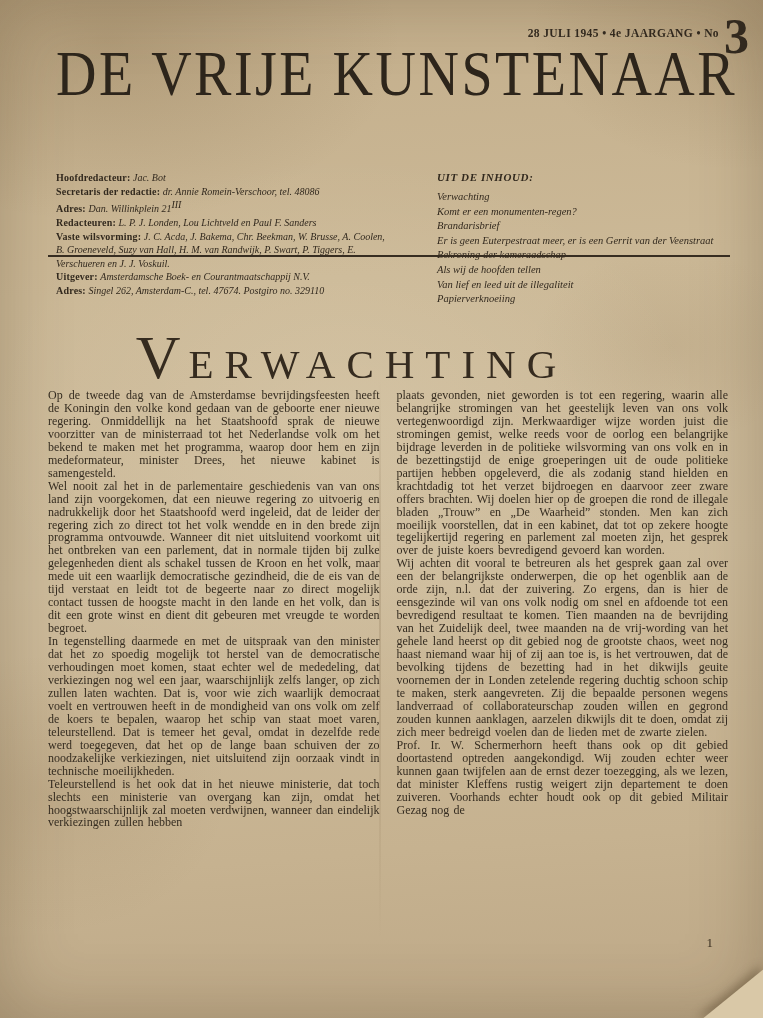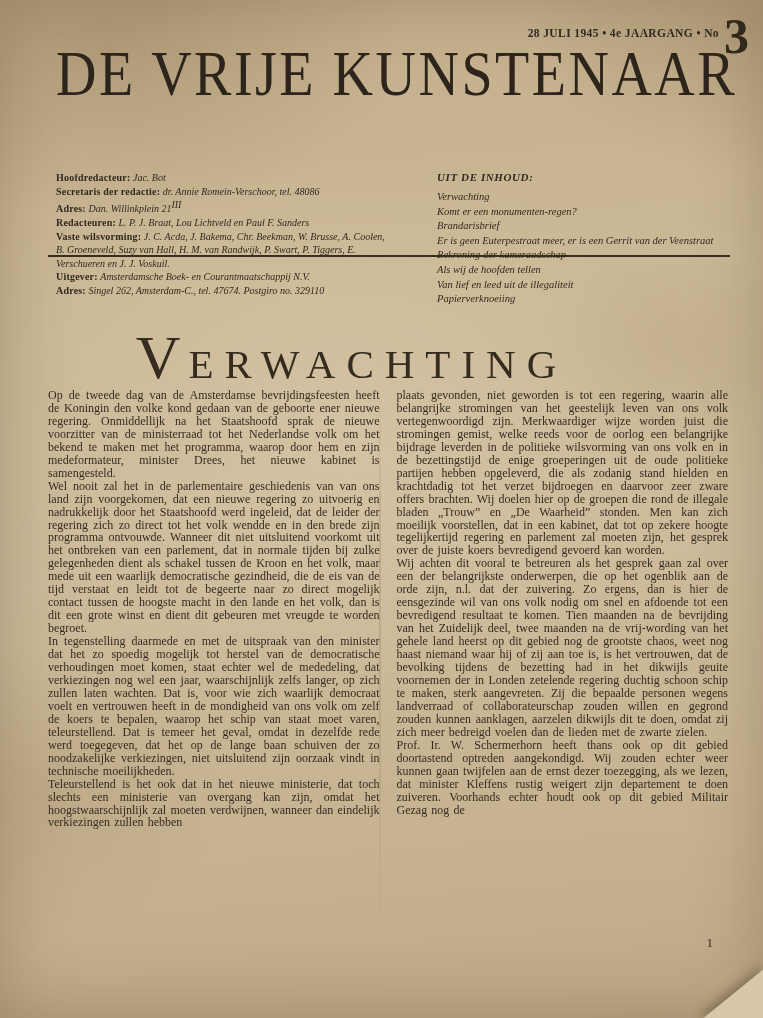--- a/index.html
+++ b/index.html
@@ -126,21 +126,21 @@
       <div class="colophon-row">
         <span class="lbl">Secretaris der redactie:</span>
         <span class="val">dr. Annie Romein-Verschoor, tel. 48086</span>
       </div>
       <div class="colophon-row">
         <span class="lbl">Adres:</span>
         <span class="val">Dan. Willinkplein 21</span><sup>III</sup>
       </div>
       <div class="colophon-row">
         <span class="lbl">Redacteuren:</span>
-        <span class="val">L. P. J. Braat, Lou Lichtveld en Paul F. Sanders</span>
+        <span class="val">L. P. J. Londen, Lou Lichtveld en Paul F. Sanders</span>
       </div>
       <div class="colophon-row">
         <span class="lbl">Vaste wilsvorming:</span>
         <span class="val">J. C. Acda, J. Bakema, Chr. Beekman, W. Brusse, A. Coolen, B. Groeneveld, Suzy van Hall, H. M. van Randwijk, P. Swart, P. Tiggers, E. Verschueren en J. J. Voskuil.</span>
       </div>
       <div class="colophon-row">
         <span class="lbl">Uitgever:</span>
         <span class="val">Amsterdamsche Boek- en Courantmaatschappij N.V.</span>
       </div>
       <div class="colophon-row">

